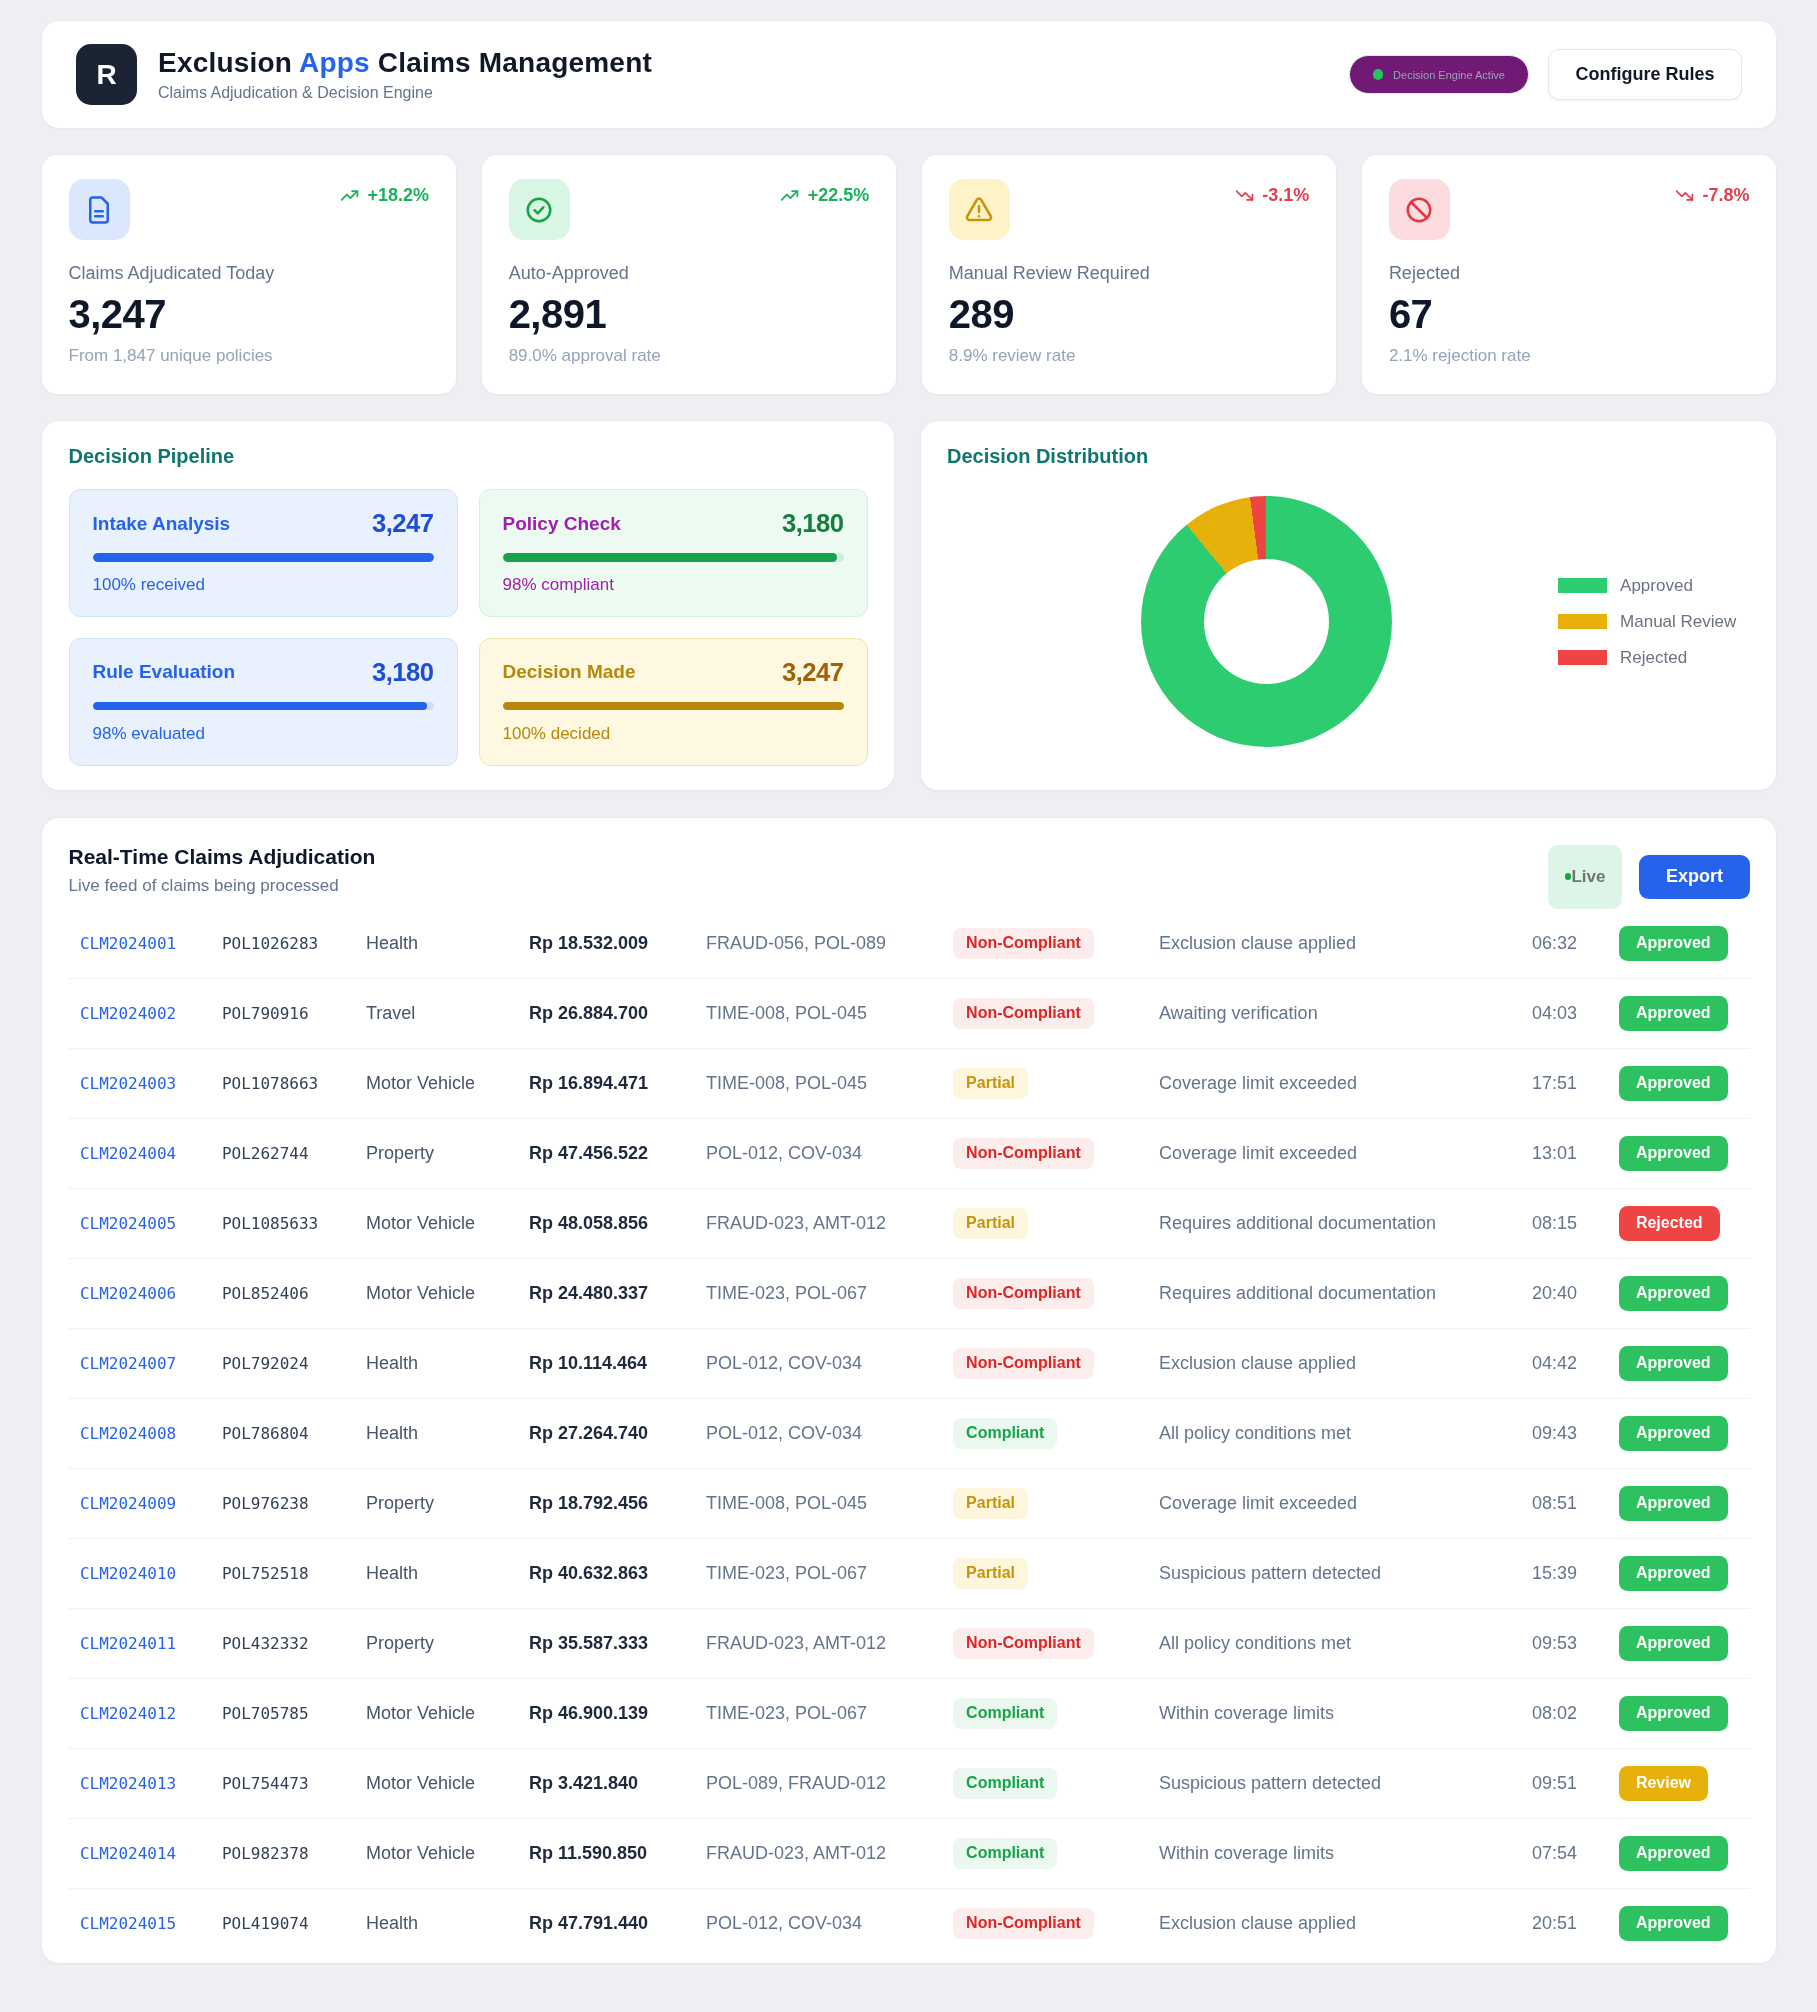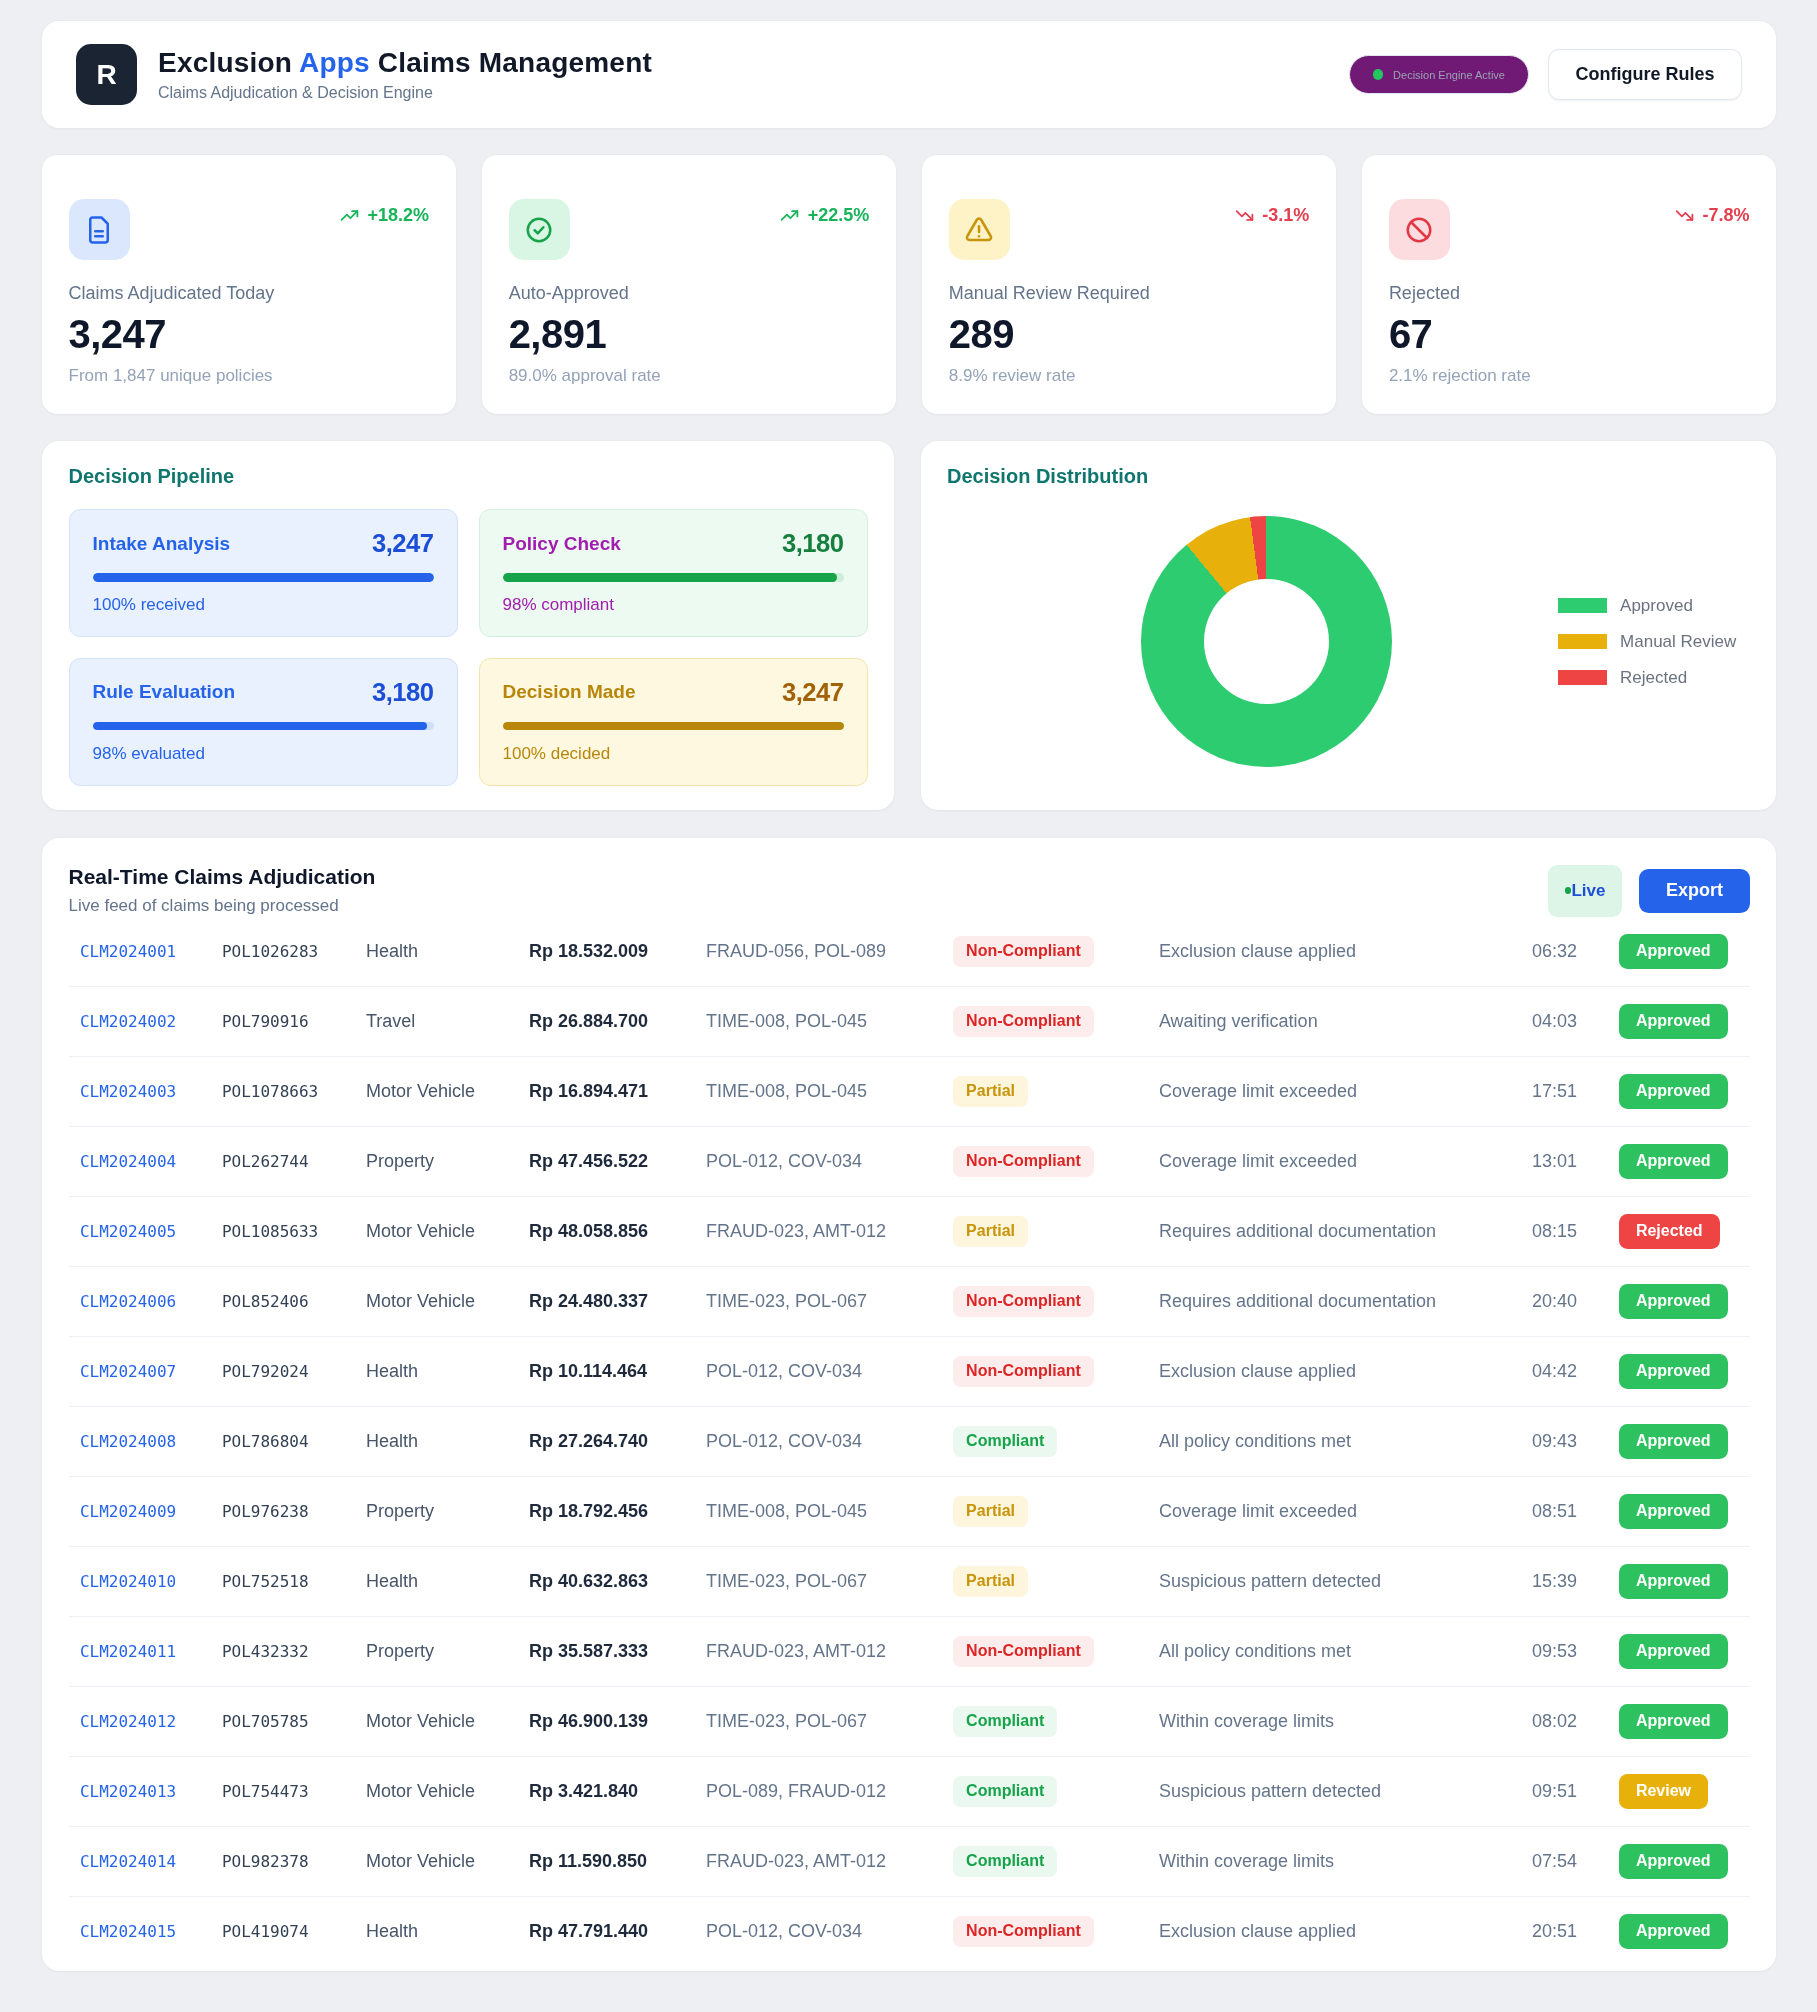--- a/index.html
+++ b/index.html
@@ -16,21 +16,21 @@
   .title .accent { color:#2563eb; }
   .subtitle { font-size:16px; color:#64748b; margin-top:4.7px; }
   .top-actions { display:flex; align-items:center; gap:19px; }
   .status-pill { display:flex; align-items:center; gap:10px; background:#701a75; border:0.9px solid #e4e9f1; border-radius:945px; padding:12.3px 23px; font-size:11px; color:#9aa3b4; }
   .dot-green { width:10.4px; height:10.4px; border-radius:50%; background:#22c55e; display:inline-block; }
   .btn-outline { background:#fff; border:0.9px solid #e2e8f0; border-radius:11.4px; padding:14px 26.5px; font-size:18px; font-weight:bold; color:#111827; box-shadow:0 0.9px 1.9px rgba(15,23,42,.06); cursor:pointer; }
 
   
   .stats { display:grid; grid-template-columns:repeat(4,1fr); gap:26.5px; margin-top:26.5px; }
   .stat-card { border-radius:15px; padding:24.6px 26.5px 28px; }
-  .stat-top { display:flex; align-items:flex-start; justify-content:space-between;margin-top:20px; }
+  .stat-top { display:flex; align-items:flex-start; justify-content:space-between; }
   .icon-box { width:61px; height:61px; border-radius:15px; display:flex; align-items:center; justify-content:center; }
   .tone-blue   { background:#dbe7fd; color:#2563eb; }
   .tone-green  { background:#d9f5e3; color:#16a34a; }
   .tone-yellow { background:#fdf3c6; color:#c8940a; }
   .tone-red    { background:#fcdcdf; color:#e23744; }
   .trend { display:flex; align-items:center; gap:7.6px; font-size:18px; font-weight:bold; margin-top:5.7px; }
   .trend.trend-up { color:#17b45a; } .trend.trend-down { color:#e53e4e; }
   .stat-label { font-size:18px; color:#64748b; margin-top:23px; }
   .stat-value { font-size:40px; font-weight:bold; color:#0f172a; margin-top:7.6px; letter-spacing:-0.5px; }
   .stat-sub { font-size:17px; color:#94a3b8; margin-top:9.5px; }
@@ -67,21 +67,21 @@
   .legend-item { display:flex; align-items:center; gap:13.2px; }
   .legend-swatch { width:49px; height:15px; display:inline-block; }
   .legend-label { font-size:17px; color:#6b7280; }
 
   
   .table-card { margin-top:28px; padding:26.5px 26.5px 5.7px; }
   .table-head { display:flex; align-items:flex-start; justify-content:space-between; }
   .table-title { font-size:21px; font-weight:bold; color:#0f172a; }
   .table-sub { font-size:17px; color:#64748b; margin-top:7.6px; }
   .table-actions { display:flex; align-items:center; gap:17px; }
-  .live-pill { display:flex; align-items:center; gap:0; background:#ddf5e6; color:#1d4ed8; font-weight:bold; font-size:17px; border-radius:9.5px; padding:16px 17px; }
+  .live-pill { display:flex; align-items:center; gap:0; background:#ddf5e6; color:#737373; font-weight:bold; font-size:17px; border-radius:9.5px; padding:22px 17px; }
   .live-pill .dot { width:6.6px; height:6.6px; border-radius:50%; background:#16a34a; }
   .btn-primary { background:#2563eb; color:#fff; border:none; border-radius:9.5px; padding:11.4px 26.5px; font-size:18px; font-weight:bold; cursor:pointer; }
 
   .grid-row { display:grid; grid-template-columns:142px 144px 163px 177px 247px 206px 1fr 87px 142px; align-items:center; }
   .thead { background:#f1f4f8; border-radius:7.6px; margin-top:23px; height:45px; }
   .th { font-size:18px; font-weight:bold; color:#475569; padding-left:11.4px; }
   .tr { border-bottom:0.9px solid #edf1f5; min-height:62px; }
   .tr:last-child { border-bottom:none; }
   .td { padding:17px 7.6px 17px 11.4px; font-size:18px; color:#475569; }
   .claim-id { font-family:"DejaVu Sans Mono", monospace; font-size:16px; color:#2563eb; cursor:pointer; }

